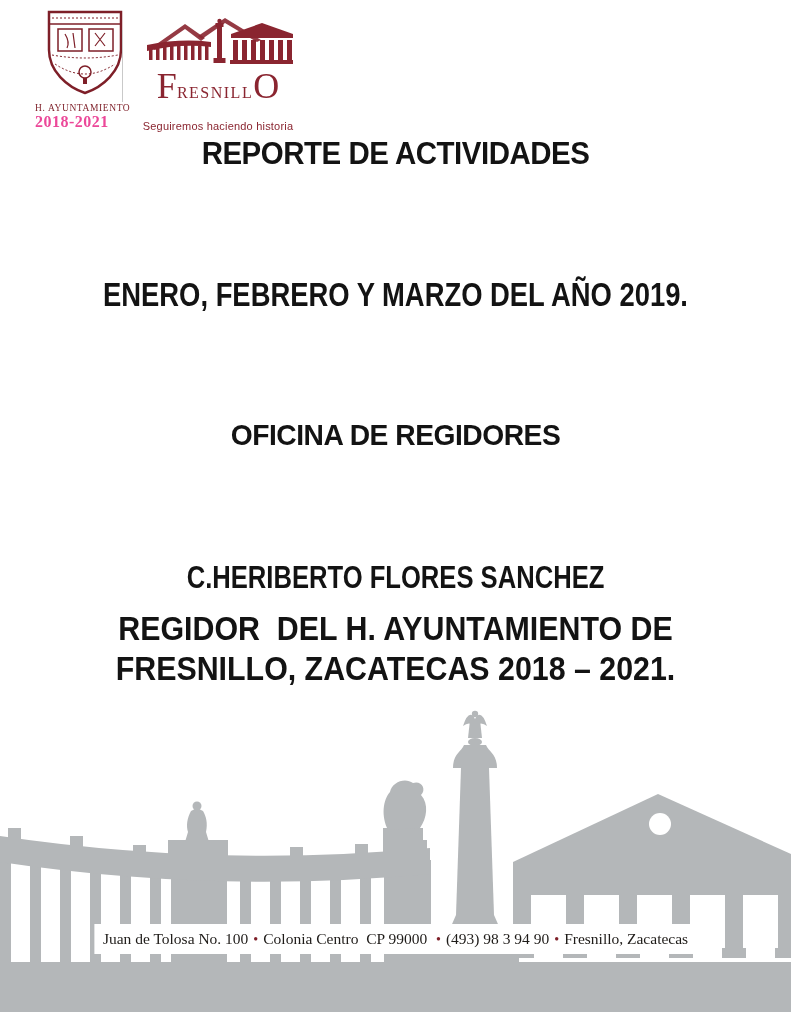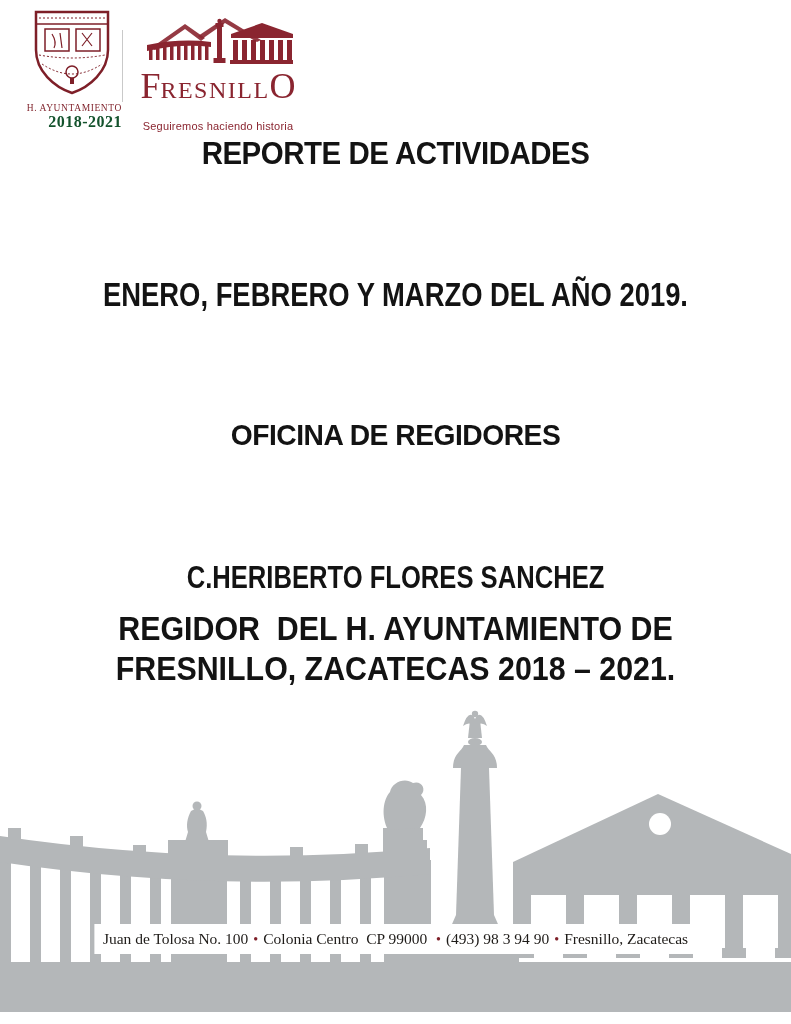--- a/index.html
+++ b/index.html
@@ -10,28 +10,28 @@
     --footer-ink:#1E1B18;
     --divider:#C9C9C9;
   }
   html,body{margin:0;padding:0;background:#888;}
   .page{
     position:relative;width:791px;height:1024px;background:#ffffff;
     margin:0 auto;overflow:hidden;
     font-family:"Liberation Sans",sans-serif;
   }
   
-  .crest-block{position:absolute;left:22px;top:8px;width:100px;text-align:right;color:var(--maroon);}
+  .crest-block{position:absolute;left:35px;top:8px;width:100px;text-align:left;color:var(--maroon);}
   .crest-block .cap1{font-family:"Liberation Serif",serif;font-size:9.5px;letter-spacing:.6px;margin-top:1px;white-space:nowrap;}
-  .crest-block .cap2{font-family:"Liberation Serif",serif;font-size:16px;font-weight:bold;letter-spacing:.5px;color:#14532d;}
+  .crest-block .cap2{font-family:"Liberation Serif",serif;font-size:16px;font-weight:bold;letter-spacing:.5px;color:#ec4899;}
   .header-divider{position:absolute;left:122px;top:30px;width:1px;height:72px;background:var(--divider);}
   .brand-block{position:absolute;left:136px;top:14px;width:164px;text-align:center;color:var(--maroon-bright);}
   .wordmark{display:flex;justify-content:center;align-items:baseline;font-family:"Liberation Serif",serif;line-height:1;margin-top:-4px;}
   .wordmark .big{font-size:36px;}
-  .wordmark .mid{font-size:24px;letter-spacing:1.5px;text-align:right;}
+  .wordmark .mid{font-size:16px;letter-spacing:1.5px;text-align:right;}
   .tagline{font-size:11px;margin-top:16px;letter-spacing:.2px;}
   
   .doc-line{position:absolute;left:0;width:791px;text-align:center;font-weight:bold;color:var(--ink);white-space:pre-wrap;}
   .l-title   {top:136px;font-size:31px;transform:scaleX(.95);letter-spacing:-.5px;}
   .l-period  {top:276px;font-size:33px;transform:scaleX(.83);}
   .l-office  {top:418px;font-size:30px;transform:scaleX(.94);letter-spacing:-.5px;}
   .l-author  {top:559px;font-size:32px;transform:scaleX(.80);}
   .l-position{top:609px;font-size:33px;line-height:40px;transform:scaleX(.92);}
   
   .silhouette{position:absolute;left:0;top:690px;width:791px;height:334px;}

